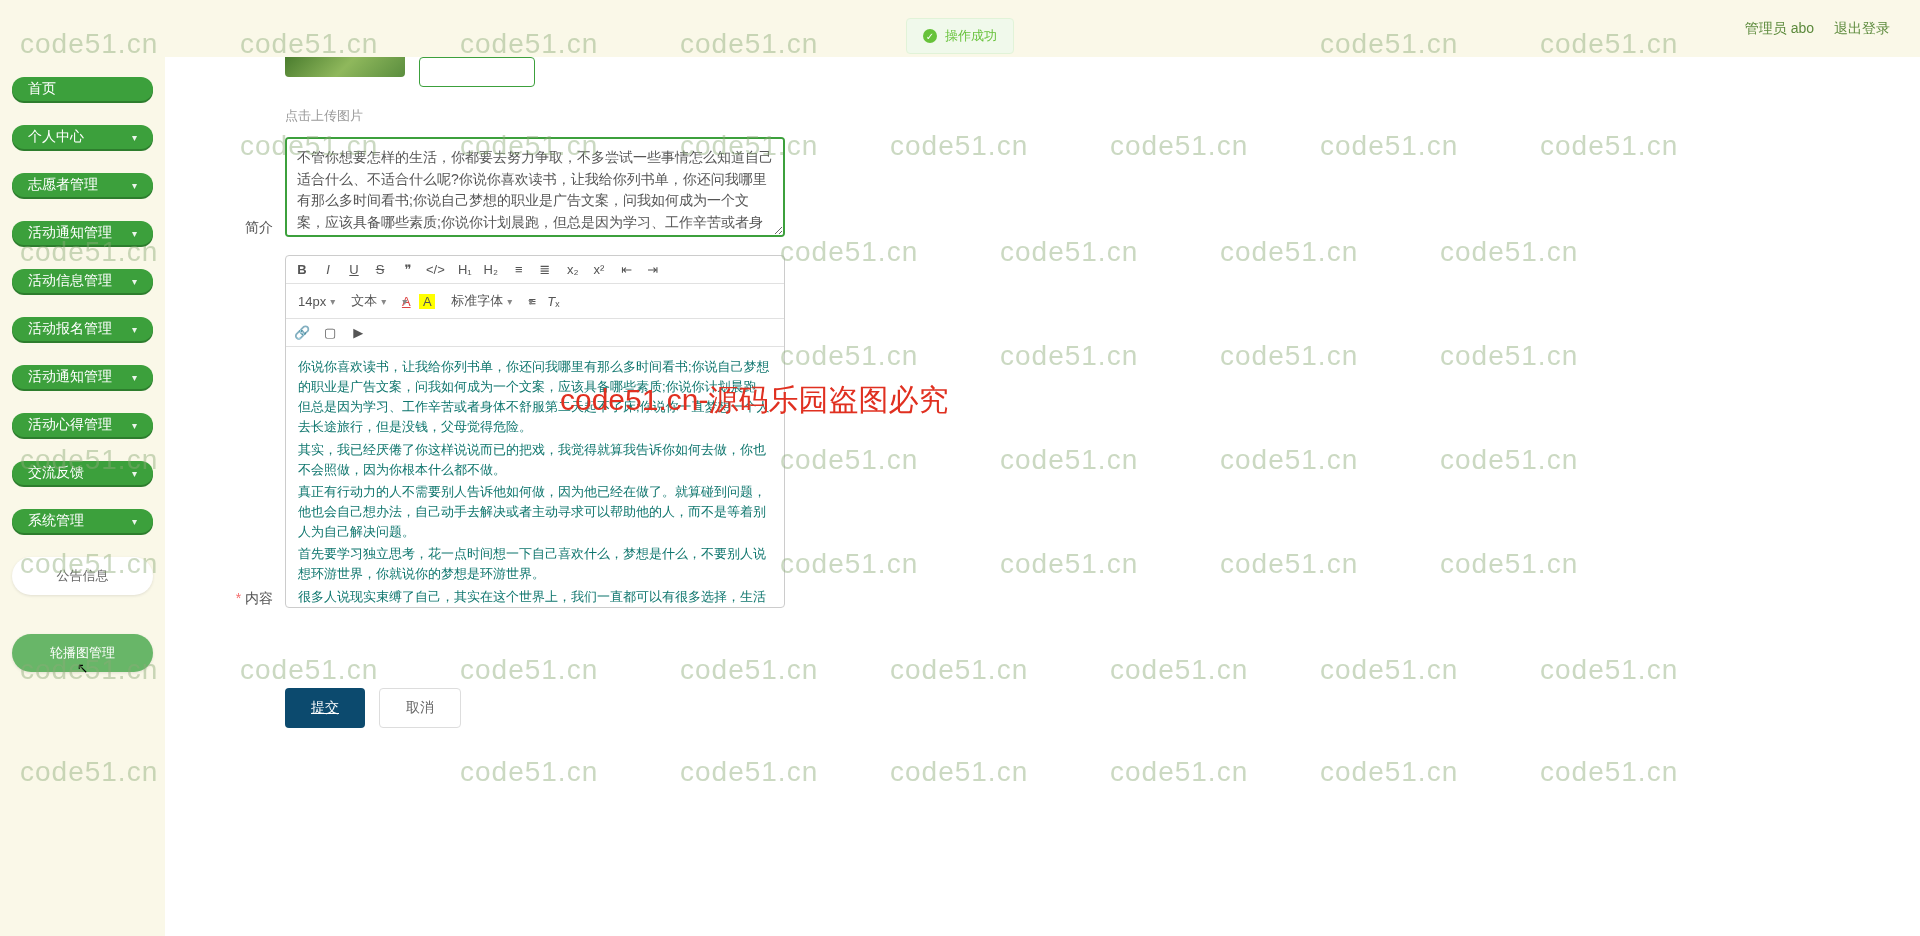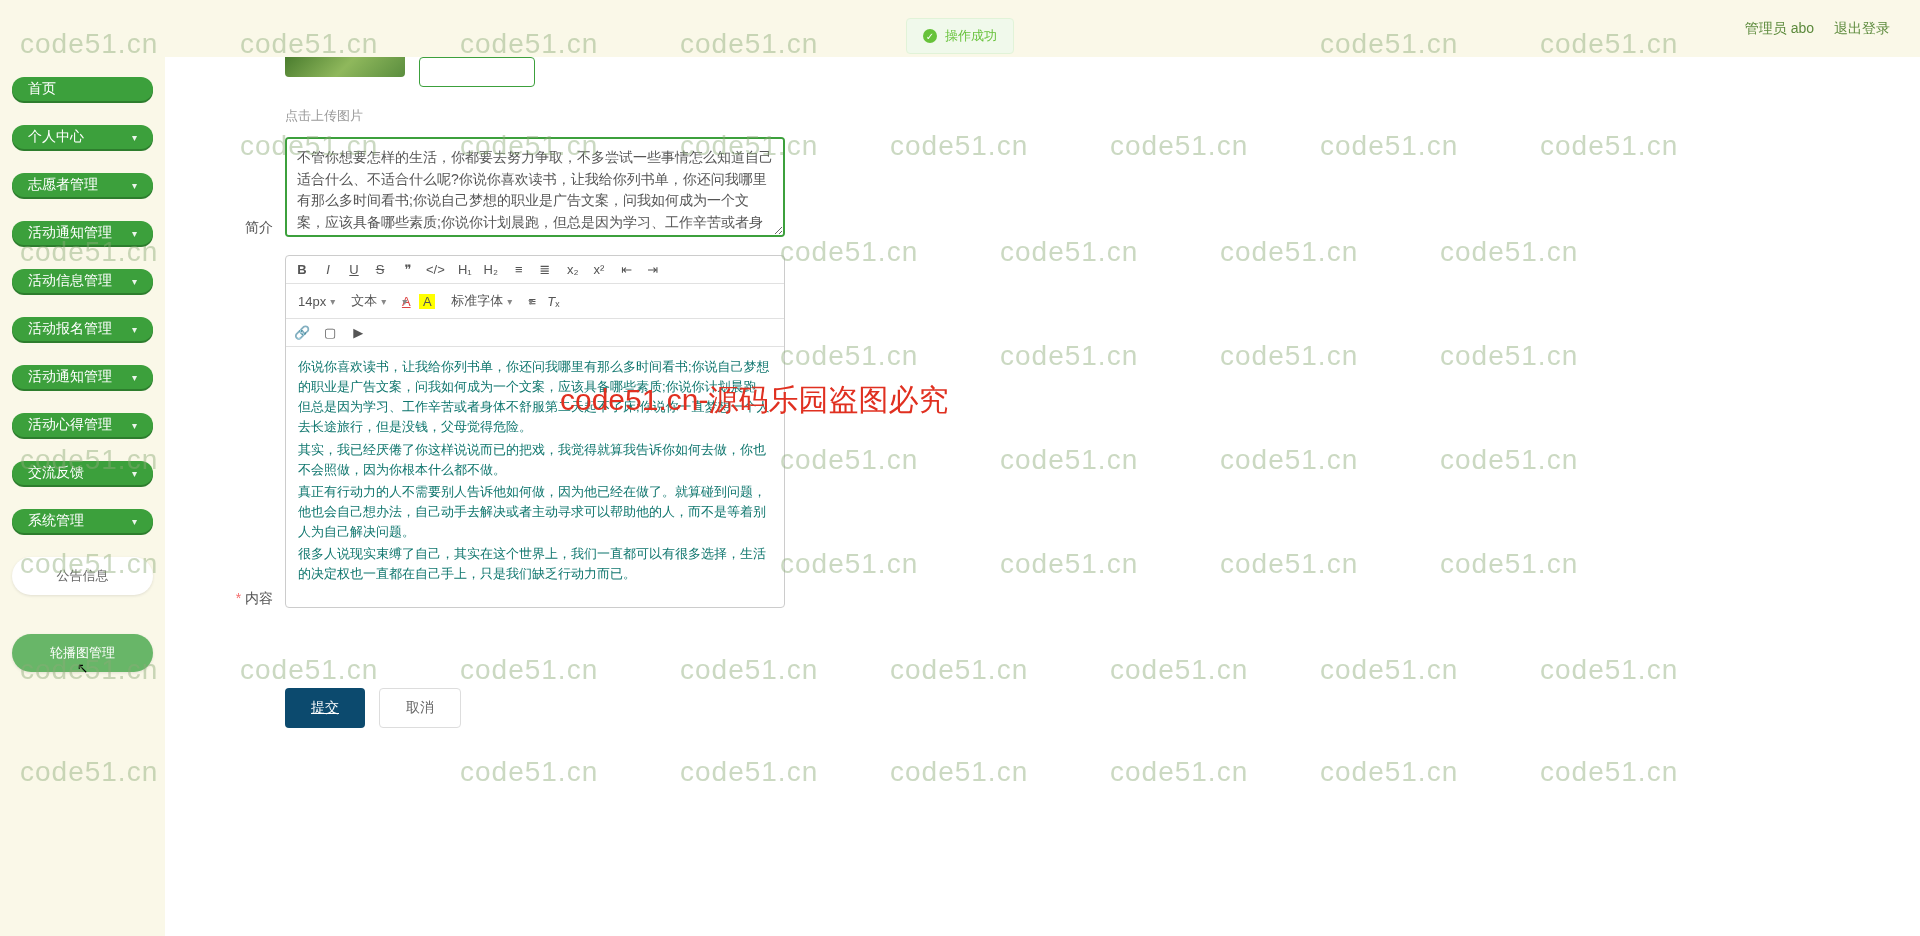--- a/index.html
+++ b/index.html
@@ -216,20 +216,21 @@
         </div>
         <div class="tb">
           <span class="ic">🔗</span>
           <span class="ic">▢</span>
           <span class="ic">▶</span>
         </div>
         <div class="content" id="editor-content">
             <p>你说你喜欢读书，让我给你列书单，你还问我哪里有那么多时间看书;你说自己梦想的职业是广告文案，问我如何成为一个文案，应该具备哪些素质;你说你计划晨跑，但总是因为学习、工作辛苦或者身体不舒服第二天起不了床;你说你一直梦想一个人去长途旅行，但是没钱，父母觉得危险。</p>
             <p>其实，我已经厌倦了你这样说说而已的把戏，我觉得就算我告诉你如何去做，你也不会照做，因为你根本什么都不做。</p>
             <p>真正有行动力的人不需要别人告诉他如何做，因为他已经在做了。就算碰到问题，他也会自己想办法，自己动手去解决或者主动寻求可以帮助他的人，而不是等着别人为自己解决问题。</p>
+            <p>首先要学习独立思考，花一点时间想一下自己喜欢什么，梦想是什么，不要别人说想环游世界，你就说你的梦想是环游世界。</p>
             <p>很多人说现实束缚了自己，其实在这个世界上，我们一直都可以有很多选择，生活的决定权也一直都在自己手上，只是我们缺乏行动力而已。</p>
           </div>
       </div>
     </div>
 
     <div class="btns">
       <button class="btn primary">提交</button>
       <button class="btn plain">取消</button>
     </div>
   </div>

